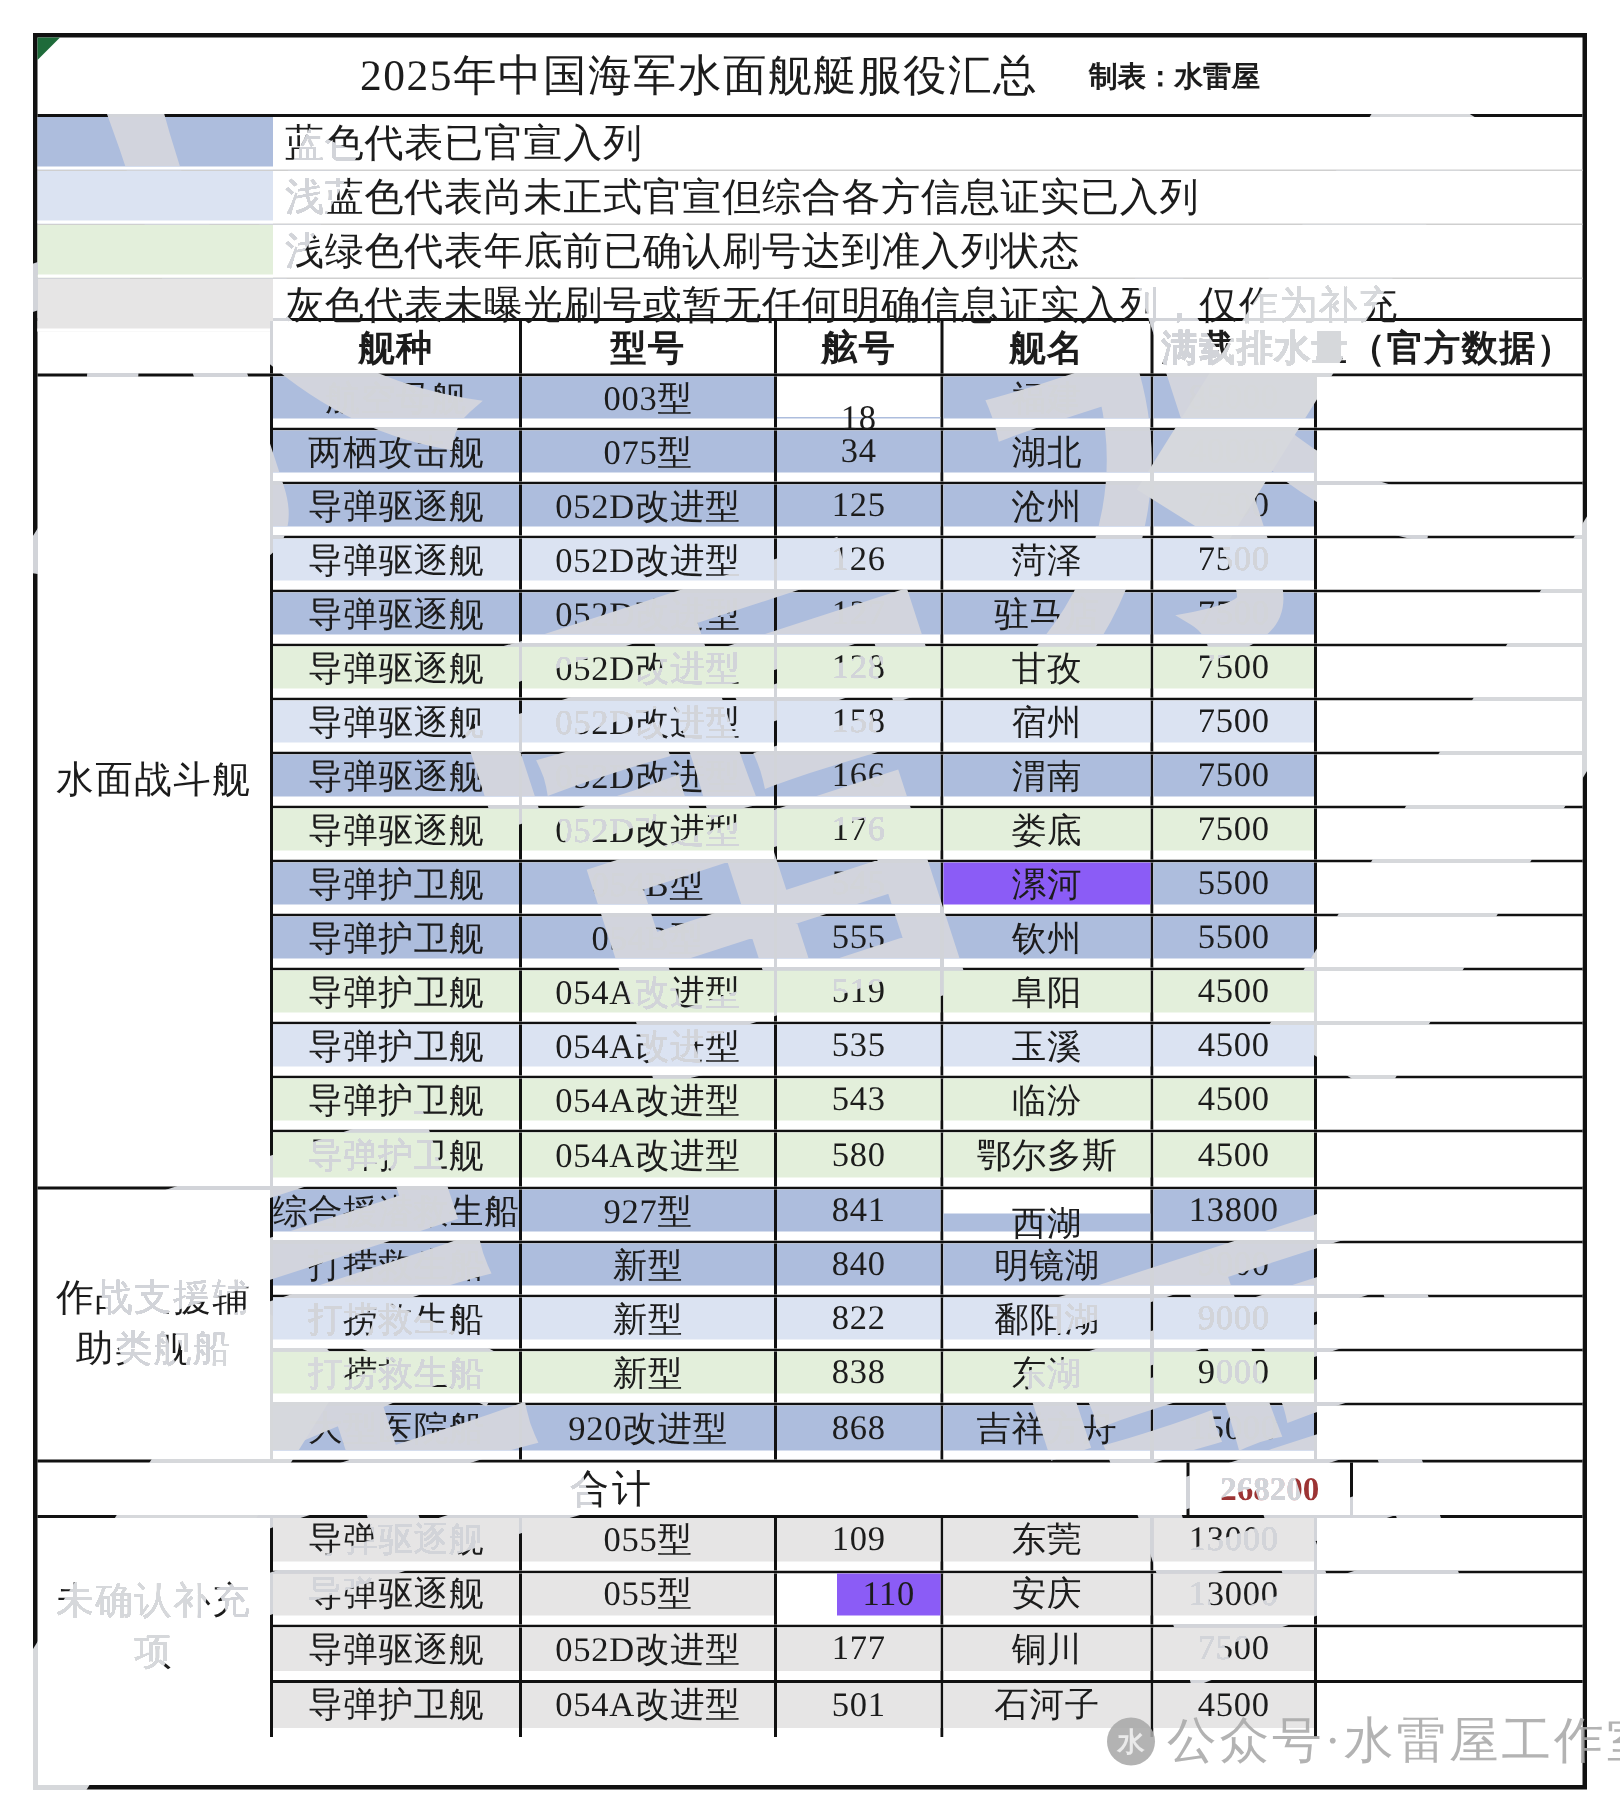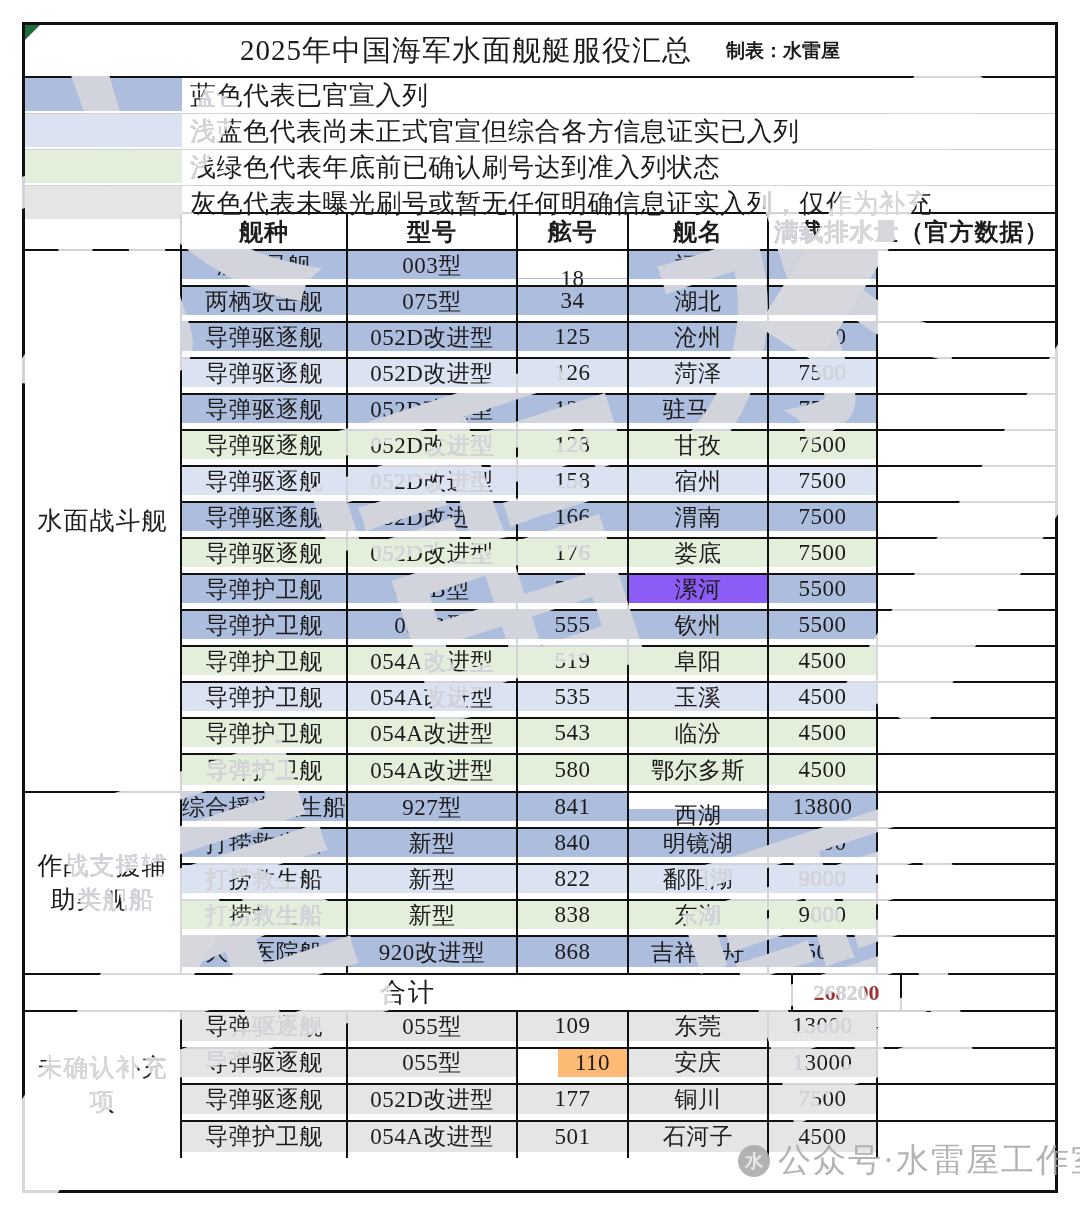--- a/index.html
+++ b/index.html
@@ -525,21 +525,21 @@
             <div class="dcell c7"></div>
           </div>
           <div class="ship-row tall">
             <div class="dcell c2">
               <div class="band" style="background: rgb(230, 229, 229);">导弹驱逐舰</div>
             </div>
             <div class="dcell c3">
               <div class="band" style="background: rgb(230, 229, 229);">055型</div>
             </div>
             <div class="dcell c4">
-              <div class="band" style="background: #fdba74; margin-left: 40px;">110</div>
+              <div class="band" style="background: #8b5cf6; margin-left: 40px;">110</div>
             </div>
             <div class="dcell c5">
               <div class="band" style="background: rgb(230, 229, 229);">安庆</div>
             </div>
             <div class="dcell c6">
               <div class="band" style="background: rgb(230, 229, 229);">13000</div>
             </div>
             <div class="dcell c7"></div>
           </div>
           <div class="ship-row tall">

